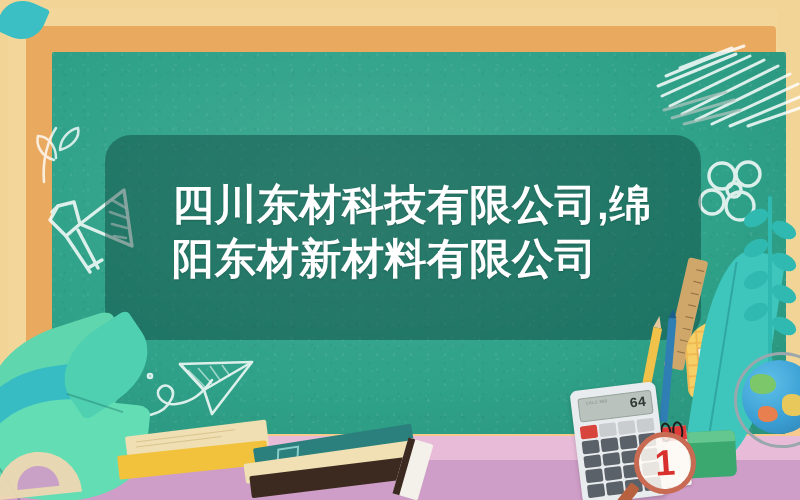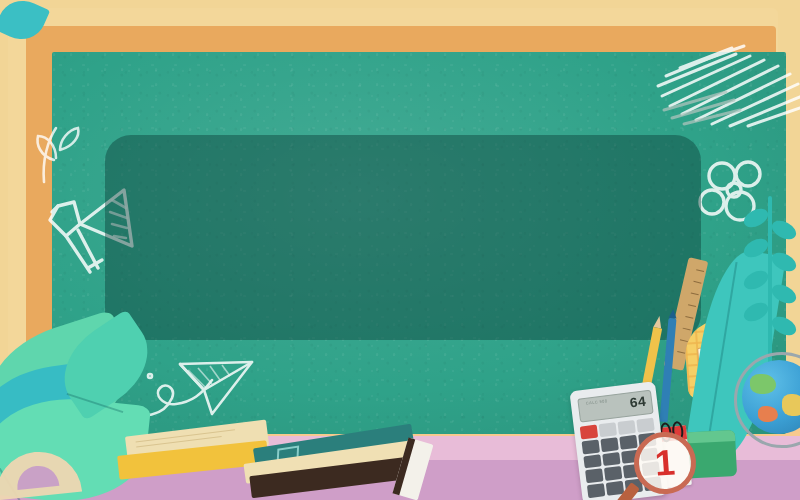--- a/index.html
+++ b/index.html
@@ -260,20 +260,21 @@
     <g fill="none" stroke="#ffffff" stroke-width="3.2" opacity="0.85">
       <circle cx="28" cy="24" r="12"></circle>
         <circle cx="52" cy="30" r="11"></circle>
       <circle cx="26" cy="50" r="11"></circle>
         <circle cx="50" cy="56" r="12"></circle>
     </g>
   </svg>
 
   <div class="panel"></div>
 
+  <div class="headline">四川东材科技有限公司,绵阳东材新材料有限公司</div>
 
   <div class="leaf" style="left:-18px;top:330px;width:150px;height:110px;transform:rotate(-18deg);">
     <div class="blade" style="background:#5fd6ad;"></div>
       <div class="mid"></div>
   </div>
   <div class="leaf" style="left:-26px;top:368px;width:140px;height:96px;transform:rotate(-8deg);">
     <div class="blade" style="background:#37bcc4;"></div>
       <div class="mid"></div>
   </div>
   <div class="leaf" style="left:-14px;top:398px;width:160px;height:104px;transform:rotate(6deg);">

